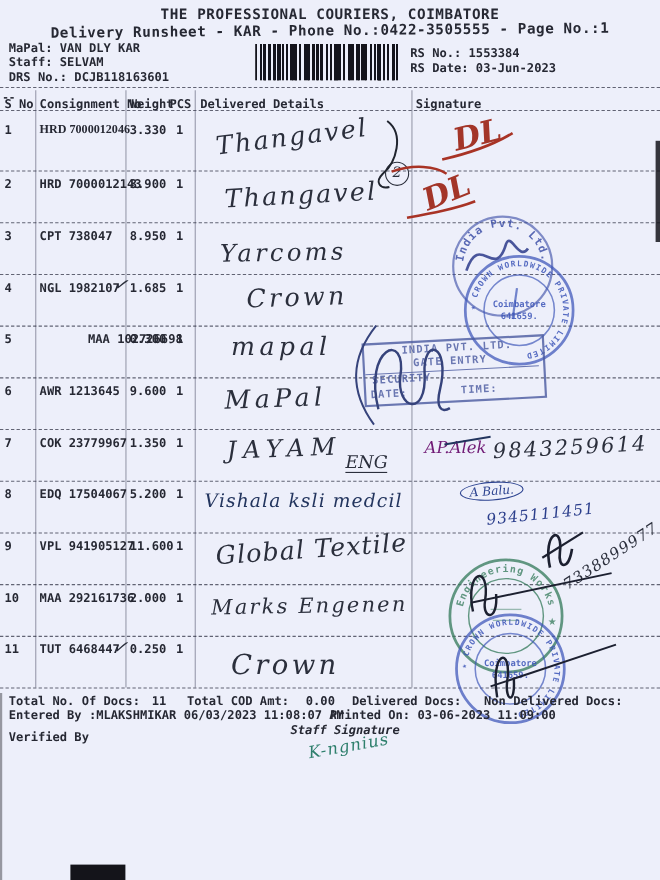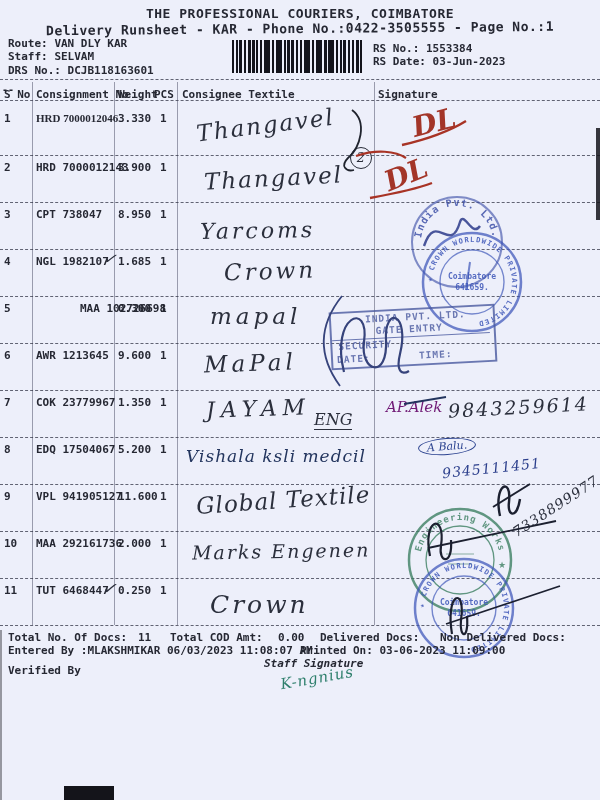--- a/index.html
+++ b/index.html
@@ -36,37 +36,37 @@
   .edge{position:absolute;background:#14141a;}
 </style>
 </head>
 <body>
 
 <div class="page">
 
   <div class="abs pr pr-title" style="left:0;top:6px;width:600px;text-align:center;">THE PROFESSIONAL COURIERS, COIMBATORE</div>
   <div class="abs pr pr-title" style="left:0;top:21px;width:600px;text-align:center;transform:rotate(-.5deg);">Delivery Runsheet - KAR - Phone No.:0422-3505555 - Page No.:1</div>
 
-  <div class="abs pr" style="left:8px;top:37px;"><span>Route:</span> <span>VAN DLY KAR</span></div>
+  <div class="abs pr" style="left:8px;top:37px;"><span>MaPal:</span> <span>VAN DLY KAR</span></div>
   <div class="abs pr" style="left:8px;top:50px;"><span>Staff:</span> <span>SELVAM</span></div>
   <div class="abs pr" style="left:8px;top:64px;"><span>DRS No.:</span> <span>DCJB118163601</span></div>
 
   <div class="barcode"></div>
 
   <div class="abs pr" style="left:373px;top:42px;"><span>RS No.:</span> <span>1553384</span></div>
   <div class="abs pr" style="left:373px;top:55px;"><span>RS Date:</span> <span>03-Jun-2023</span></div>
 
   <div class="hl" style="top:79px;"></div>
   <div class="abs pr" style="left:2px;top:84px;font-size:10px;">--</div>
 
   <div class="abs pr" style="left:4px;top:88px;">S No</div>
   <div class="abs pr" style="left:36px;top:88px;">Consignment No</div>
   <div class="abs pr" style="left:118px;top:88px;">Weight</div>
   <div class="abs pr" style="left:154px;top:88px;">PCS</div>
-  <div class="abs pr" style="left:182px;top:88px;">Consignee Textile</div>
+  <div class="abs pr" style="left:182px;top:88px;">Delivered Details</div>
   <div class="abs pr" style="left:378px;top:88px;">Signature</div>
   <div class="hl" style="top:100px;"></div>
 
   <div class="vl" style="left:32px;"></div>
   <div class="vl" style="left:114px;"></div>
   <div class="vl" style="left:177px;"></div>
   <div class="vl" style="left:374px;"></div>
 
   <div class="row" style="top:101px;height:54px;">
     <span class="cell pr" style="left:4px;top:11px;">1</span>

